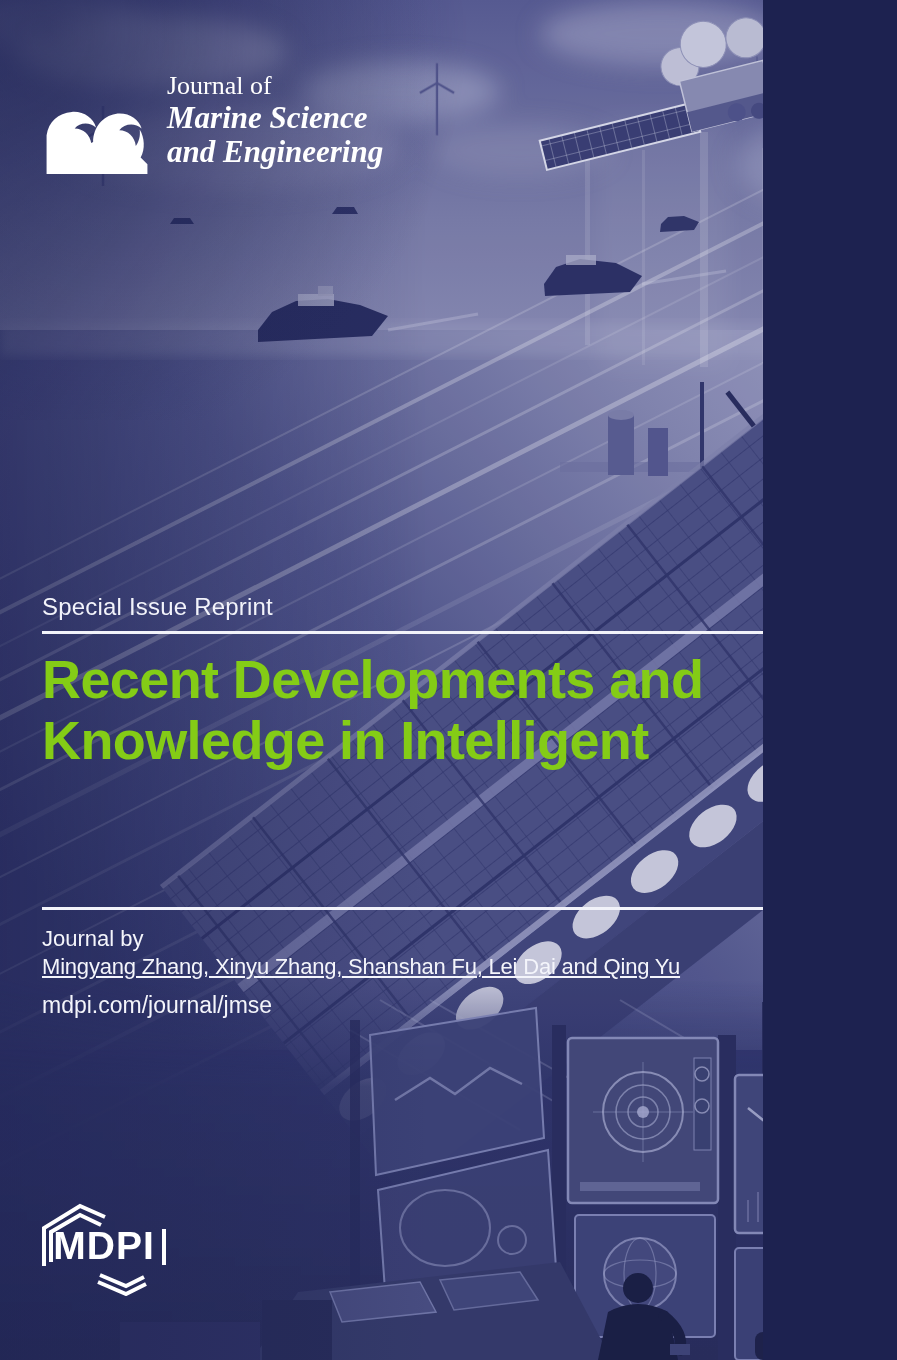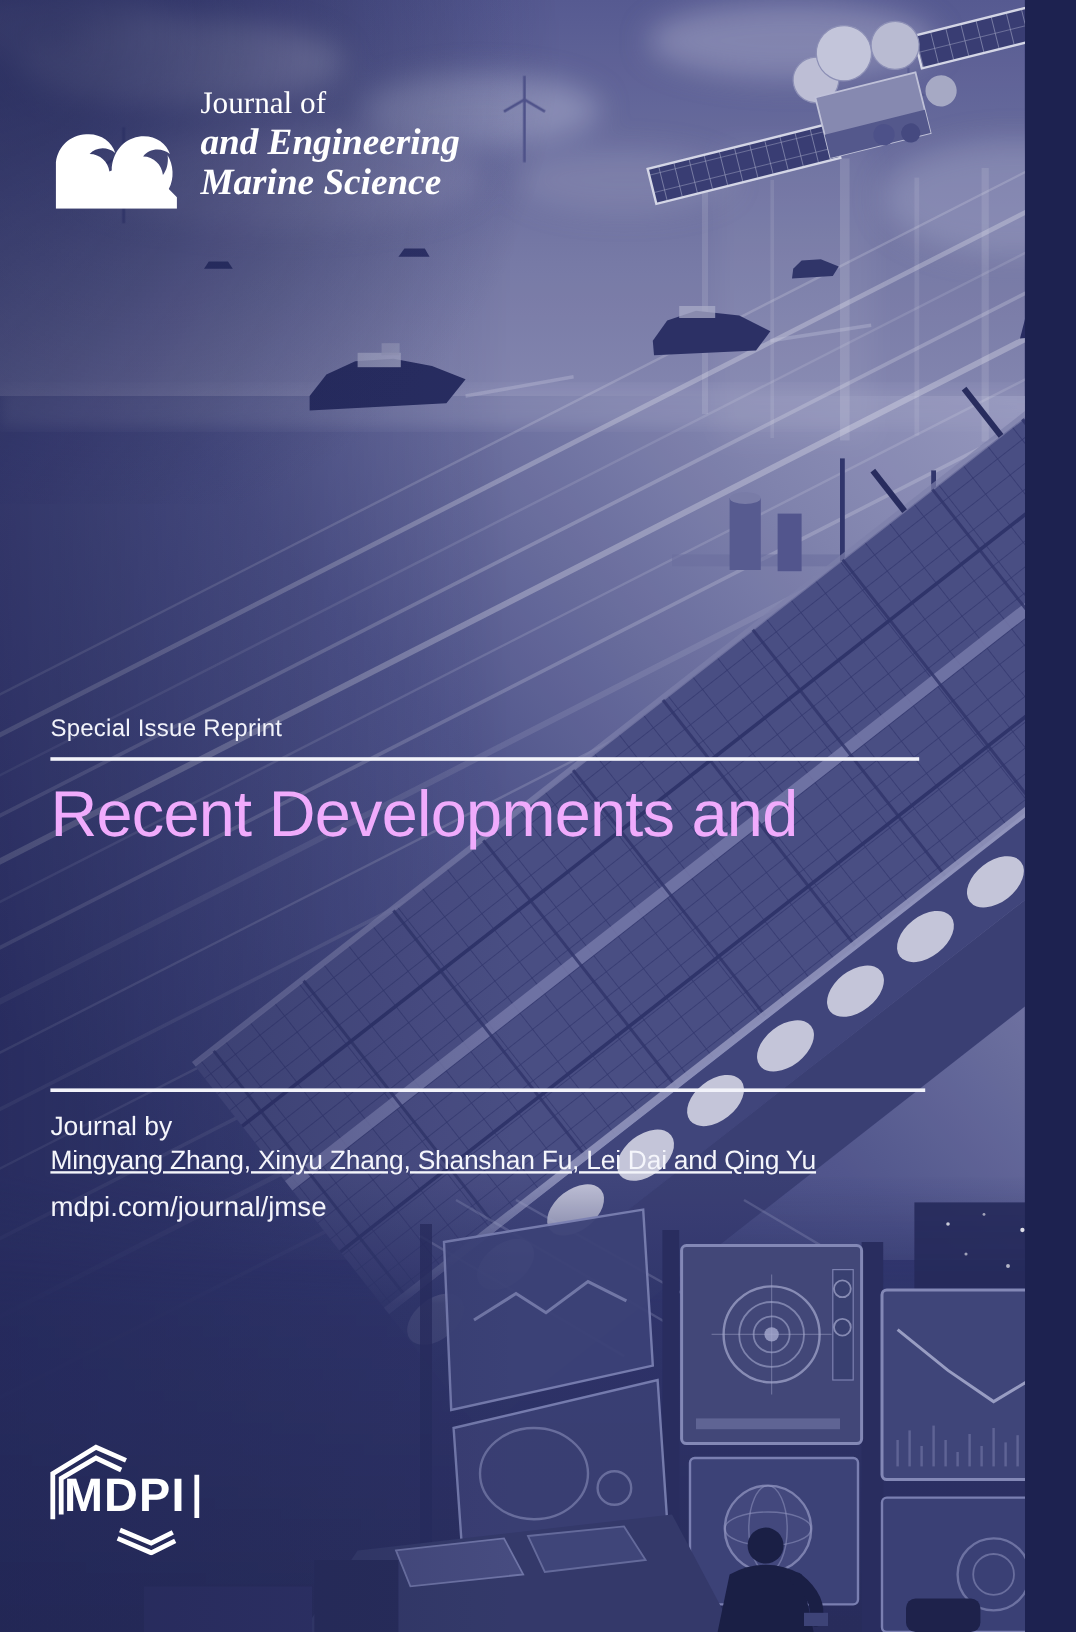--- a/index.html
+++ b/index.html
@@ -1,36 +1,36 @@
 <!DOCTYPE html>
 <html><head>
 <meta charset="utf-8">
 <style>
   html,body{margin:0;padding:0;background:#1d2250;}
   .cover{
-    position:relative;width:854px;height:1360px;overflow:hidden;
+    position:relative;width:763px;height:1360px;overflow:hidden;
     background:#30356f;
     font-family:"Liberation Sans",sans-serif;
     -webkit-font-smoothing:antialiased;
   }
   .bg{position:absolute;left:0;top:0;width:897px;height:1360px;display:block;}
   .overlay{position:absolute;color:#ffffff;}
 
   
   .wave-logo{position:absolute;left:46px;top:110px;width:102px;height:64px;}
   .brand{left:167px;top:70px;}
   .brand-prefix{font-family:"Liberation Serif",serif;font-size:26px;line-height:31px;font-weight:400;}
   .brand-name{font-family:"Liberation Serif",serif;font-style:italic;font-weight:700;font-size:31px;line-height:34px;}
 
   
-  .series-label{left:42px;top:594px;font-size:20px;line-height:26px;font-weight:400;color:#f2f3fa;letter-spacing:.2px;}
+  .series-label{left:42px;top:594px;font-size:24px;line-height:26px;font-weight:400;color:#f2f3fa;letter-spacing:.2px;}
   .rule{position:absolute;height:3px;background:#f2f3fa;}
   .rule-top{left:42px;top:631px;width:724px;}
   .rule-bottom{left:42px;top:907px;width:729px;}
-  .title{left:42px;top:649px;font-size:54px;line-height:61px;font-weight:400;letter-spacing:-0.6px;color:#f0abfc;}
+  .title{left:42px;top:649px;font-size:54px;line-height:61px;font-weight:700;letter-spacing:-0.6px;color:#84cc16;}
   .title span{display:block;}
 
   .editors{left:42px;top:925px;font-size:22px;line-height:28px;font-weight:400;color:#f4f5fb;}
   .editors .names{letter-spacing:-0.2px;text-decoration:underline;}
   .website{left:42px;top:991px;font-size:23px;line-height:28px;color:#f4f5fb;text-align:right;}
 
   .mdpi-logo{position:absolute;left:40px;top:1202px;width:128px;height:94px;}
   .mdpi-logo text{font-family:"Liberation Sans",sans-serif;font-weight:700;font-size:39px;letter-spacing:1px;fill:#ffffff;}
 </style>
 </head>
@@ -304,28 +304,29 @@
     <rect x="0" y="0" width="897" height="1360" fill="url(#lgVigLeft)"></rect>
     <rect x="0" y="0" width="520" height="420" fill="url(#radTL)"></rect>
     <rect x="0" y="0" width="897" height="1360" fill="#454a85" opacity="0.07"></rect>
   </svg>
 
   <svg class="wave-logo" viewBox="0 0 104 66">
     <path fill="#ffffff" d="M0,66 V26 C2,12 12,3 26,2 C38,1 48,8 51,18 C44,12 34,13 29,19 C38,19 45,26 46,34 L48,33 C48,18 58,6 71,4 C84,2 95,9 98,19 C91,13 80,14 75,21 C84,21 91,28 92,37 C95,33 97,27 96,20 C101,28 102,40 97,49 L104,56 V66 Z"></path>
   </svg>
   <div class="overlay brand">
     <div class="brand-prefix">Journal of</div>
+    <div class="brand-name">Marine Science</div>
     <div class="brand-name">and Engineering</div>
-    <div class="brand-name">Marine Science</div>
   </div>
 
   <div class="overlay series-label">Special Issue Reprint</div>
   <div class="rule rule-top"></div>
   <div class="overlay title">
     <span>Recent Developments and</span>
+    <span>Knowledge in Intelligent</span>
   </div>
   <div class="rule rule-bottom"></div>
   <div class="overlay editors">
     <div>Journal by</div>
     <div class="names">Mingyang Zhang, Xinyu Zhang, Shanshan Fu, Lei Dai and Qing Yu</div>
   </div>
   <div class="overlay website">mdpi.com/journal/jmse</div>
 
   <svg class="mdpi-logo" viewBox="0 0 128 94">
     <g fill="none" stroke="#ffffff" stroke-width="4" stroke-linejoin="miter">

